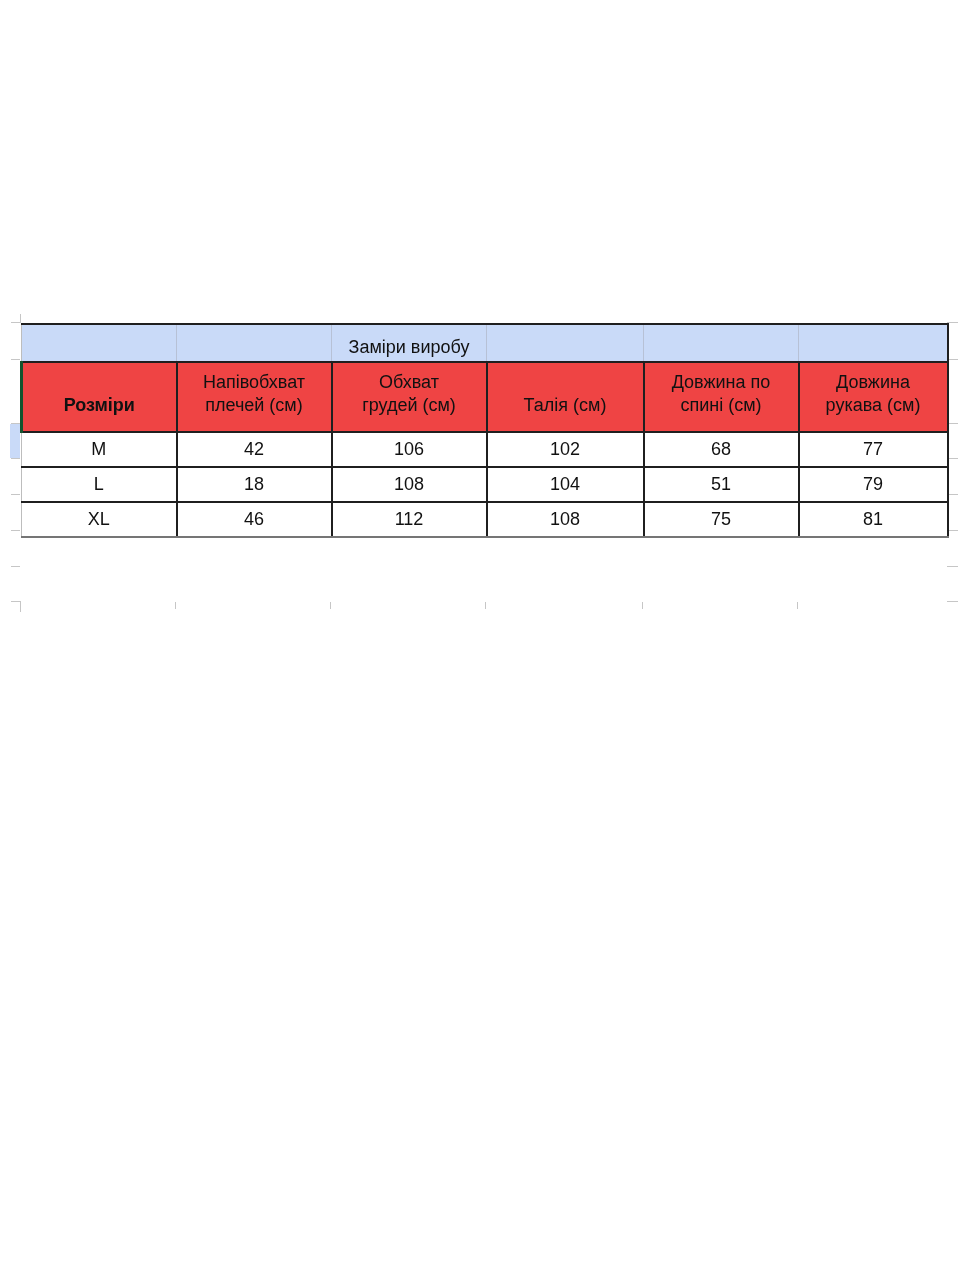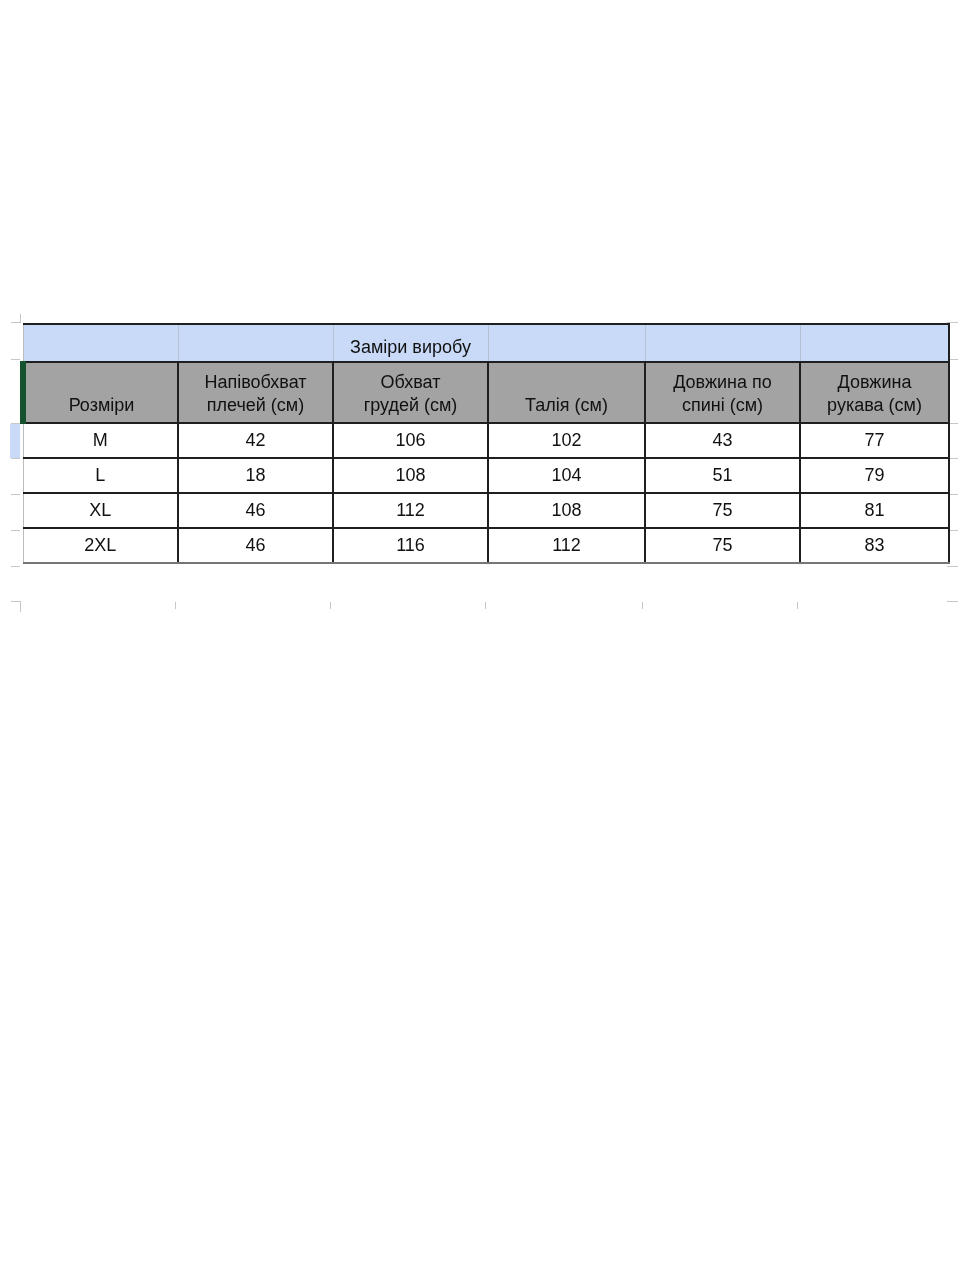--- a/index.html
+++ b/index.html
@@ -45,28 +45,28 @@
     border-right: 1px solid #b7c1d6;
     vertical-align: bottom;
     padding-bottom: 3px;
     white-space: nowrap;
   }
   tr.title-row td:first-child { border-left: 1px solid #bdbdbd; }
   tr.title-row td:last-child  { border-right: 2px solid #1f1f1f; }
 
   
   tr.header-row th {
-    background: #a3a3a3;
+    background: #ef4444;
     height: 54px;
     vertical-align: bottom;
-    padding-bottom: 5px;
+    padding-bottom: 14px;
     white-space: pre-line;
     line-height: 23px;
   }
-  tr.header-row th:first-child { border-left: 6px solid #14532d; }
+  tr.header-row th:first-child { border-left: 3px solid #14532d; font-weight: bold; }
 
   
   tbody.data tr td {
     height: 33px;
     vertical-align: middle;
     background: #ffffff;
   }
   tbody.data tr td:first-child { border-left: 1px solid #bdbdbd; }
   tbody.data tr:last-child td  { border-bottom: 2px solid #757575; }
 
@@ -150,43 +150,35 @@
         <th>Довжина
 рукава (см)</th>
       </tr>
     </thead>
     <tbody class="data">
       <tr>
         <td>M</td>
         <td>42</td>
         <td>106</td>
         <td>102</td>
-        <td>43</td>
+        <td>68</td>
         <td>77</td>
       </tr>
       <tr>
         <td>L</td>
         <td>18</td>
         <td>108</td>
         <td>104</td>
         <td>51</td>
         <td>79</td>
       </tr>
       <tr>
         <td>XL</td>
         <td>46</td>
         <td>112</td>
         <td>108</td>
         <td>75</td>
         <td>81</td>
       </tr>
-      <tr>
-        <td>2XL</td>
-        <td>46</td>
-        <td>116</td>
-        <td>112</td>
-        <td>75</td>
-        <td>83</td>
-      </tr>
     </tbody>
   </table>
 
 </div>
 
 </body></html>

